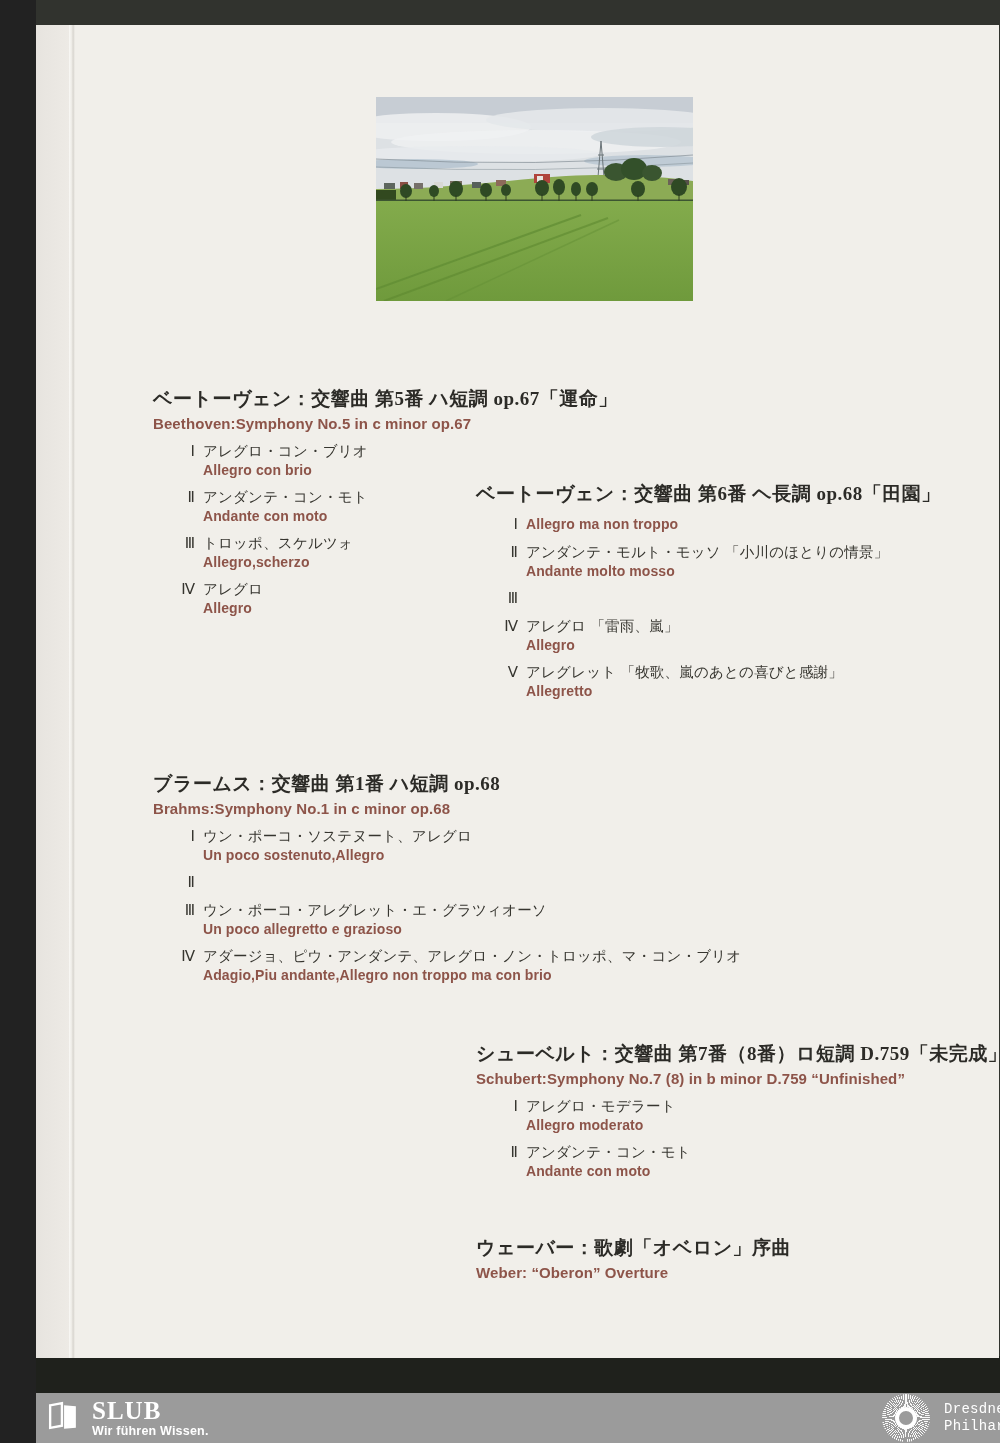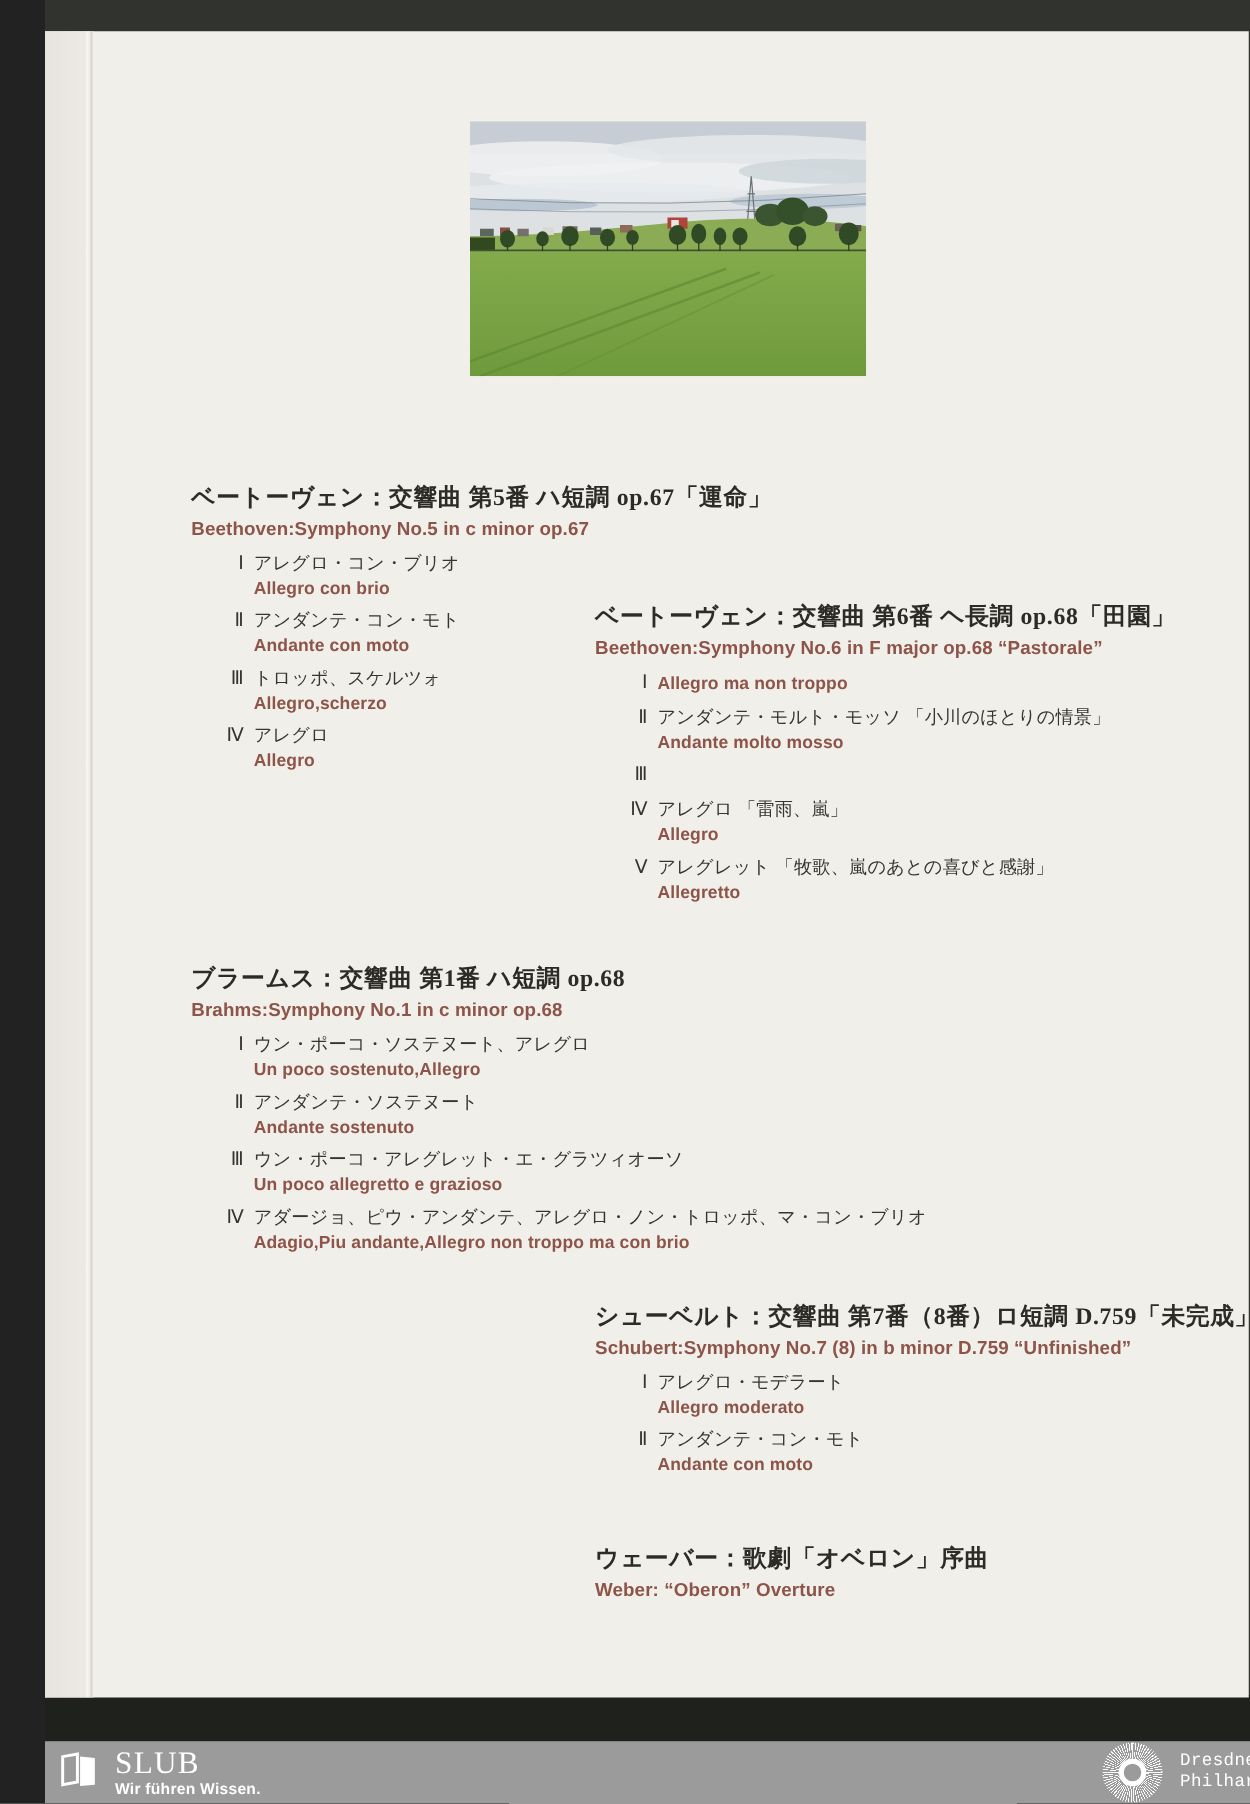--- a/index.html
+++ b/index.html
@@ -85,21 +85,21 @@
   
   .footer{
     position:absolute;left:0;top:1393px;width:1000px;height:50px;
     background:var(--bar);
   }
   .slub{position:absolute;left:12px;top:5px;display:flex;}
   .slub-icon{width:30px;height:30px;margin-top:3px;}
   .slub-textcol{margin-left:14px;}
   .slub-name{
     font-family:"Liberation Serif", serif;
-    font-size:25px;line-height:26px;font-weight:400;
+    font-size:25px;line-height:26px;font-weight:700;
     letter-spacing:1px;color:var(--white);
   }
   .slub-tagline{
     font-size:12.5px;line-height:15px;font-weight:700;
     color:var(--white);letter-spacing:.2px;
   }
   .dp-logo{
     position:absolute;left:846px;top:1px;width:48px;height:48px;
     border-radius:50%;
     background:repeating-conic-gradient(rgba(255,255,255,.95) 0deg 2deg, rgba(255,255,255,0) 2deg 5.5deg);
@@ -232,21 +232,20 @@
           <span class="txt">
               <span class="jp">アレグロ</span>
               <span class="en">Allegro</span>
             </span>
         </div>
       </div>
     </div>
 
     <div class="section sec-b6">
       <div class="title-jp">ベートーヴェン：交響曲 第6番 ヘ長調 op.68「田園」</div>
-      <div class="title-en">Beethoven:Symphony No.6 in F major op.68 “Pastorale”</div>
       <div class="movements">
         <div class="mvt">
           <span class="num">Ⅰ</span>
           <span class="txt">
               <span class="en">Allegro ma non troppo</span>
             </span>
         </div>
         <div class="mvt">
           <span class="num">Ⅱ</span>
           <span class="txt">
@@ -280,24 +279,20 @@
       <div class="movements">
         <div class="mvt">
           <span class="num">Ⅰ</span>
           <span class="txt">
               <span class="jp">ウン・ポーコ・ソステヌート、アレグロ</span>
               <span class="en">Un poco sostenuto,Allegro</span>
             </span>
         </div>
         <div class="mvt">
           <span class="num">Ⅱ</span>
-          <span class="txt">
-              <span class="jp">アンダンテ・ソステヌート</span>
-              <span class="en">Andante sostenuto</span>
-            </span>
         </div>
         <div class="mvt">
           <span class="num">Ⅲ</span>
           <span class="txt">
               <span class="jp">ウン・ポーコ・アレグレット・エ・グラツィオーソ</span>
               <span class="en">Un poco allegretto e grazioso</span>
             </span>
         </div>
         <div class="mvt">
           <span class="num">Ⅳ</span>

